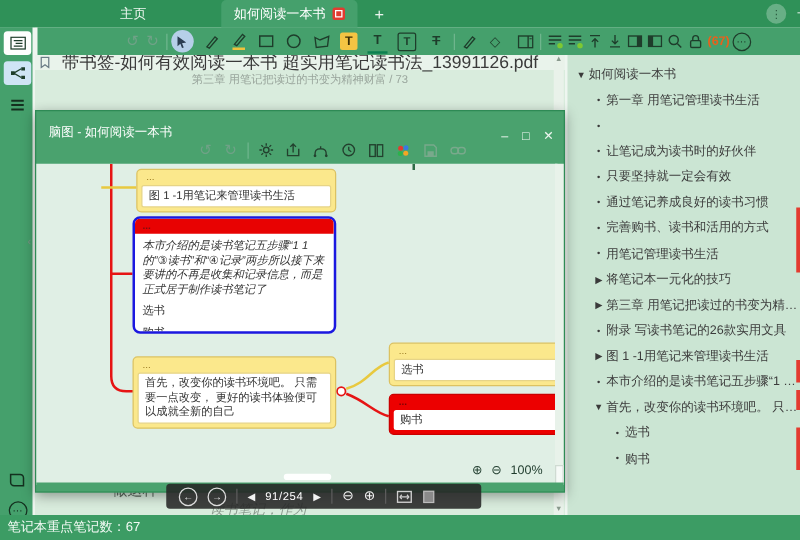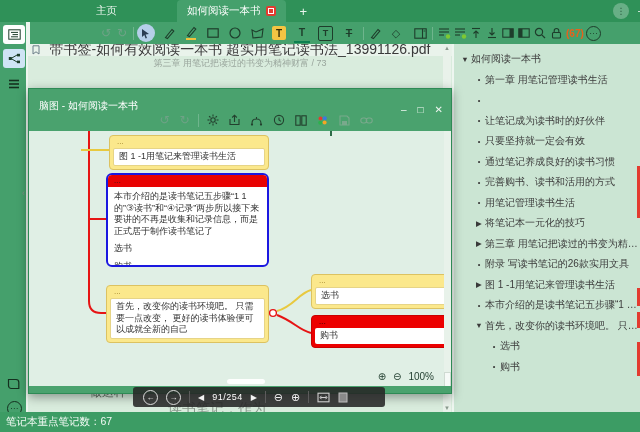--- a/index.html
+++ b/index.html
@@ -38,21 +38,21 @@
   .sbtn.plain{top:52px;}
   .sbtn.bbook{top:352px;}
   .sbtn.bmore{top:377px;}
   .collapse-handle{position:absolute;left:22px;top:188px;color:#7d8f84;font-size:9px;}
   
   .doc{position:absolute;left:28px;top:44px;width:424px;height:368px;background:#d9ecdd;overflow:hidden;}
   .doc-filebar{position:absolute;left:0;top:0;width:424px;height:12px;background:#e9f3eb;
                display:flex;align-items:center;justify-content:center;font-size:14px;color:#3a3a3a;white-space:nowrap;}
   .doc-headline{position:absolute;left:0;top:13px;width:424px;text-align:center;font-size:9px;color:#99a59c;white-space:nowrap;}
   .doc-frag1{position:absolute;left:58px;top:340px;font-size:12px;color:#5a665c;}
-  .doc-frag2{position:absolute;left:140px;top:356px;font-size:14px;color:#8b9a8e;filter:blur(.4px);}
+  .doc-frag2{position:absolute;left:140px;top:356px;font-size:11px;color:#8b9a8e;filter:blur(.4px);font-style:italic;}
   .bookmark-flag{position:absolute;left:4px;top:1px;color:#6b7d87;}
   .doc-vscroll{position:absolute;right:1px;top:0;width:8px;height:368px;background:#e9f2ea;}
   .doc-vscroll .up{position:absolute;top:1px;left:1px;font-size:6px;color:#8a9a8e;}
   .doc-vscroll .dn{position:absolute;bottom:1px;left:1px;font-size:6px;color:#8a9a8e;}
   
   .mmwin{position:absolute;left:28px;top:88px;width:424px;height:306px;background:#4aa26e;
          box-shadow:0 3px 10px rgba(0,0,0,.38);border:1px solid #2e8a55;box-sizing:border-box;z-index:5;}
   .mm-title{position:absolute;left:0;top:10px;width:100%;height:20px;display:flex;align-items:flex-start;color:#fff;font-size:10px;}
   .mm-title .t{margin-left:10px;}
   .mm-ctrl{position:absolute;right:8px;top:0;height:20px;display:flex;align-items:center;gap:11px;color:#eef6f0;font-size:10px;}
@@ -64,21 +64,21 @@
   .mm-bottom{position:absolute;left:0;bottom:0;width:100%;height:7px;background:#4aa26e;}
   .mm-zoom{position:absolute;right:12px;bottom:6px;display:flex;align-items:center;gap:7px;color:#1e3b2c;font-size:10px;}
   .mm-hscroll{position:absolute;left:198px;bottom:4px;width:38px;height:5px;border-radius:3px;background:#ffffff;opacity:.95;}
   
   .node{position:absolute;box-sizing:border-box;font-size:9px;color:#333;}
   .ynode{background:#fbe88c;border:1px solid #dcc261;border-radius:4px;padding:2px 3px 3px;}
   .ynode .hdr{font-size:8px;color:#9a7b22;line-height:8px;margin:0 0 2px 4px;}
   .ynode .body{background:#fff;border:1px solid #e6d487;border-radius:2px;padding:2px 5px;line-height:11.5px;}
   .bnode{background:#fff;border:2px solid #1b18e0;border-radius:6px;overflow:hidden;}
   .bnode .hdr{background:#e80202;color:#7a1010;font-size:8px;font-weight:bold;height:12px;line-height:11px;padding-left:6px;}
-  .bnode .body{padding:4px 6px 0;line-height:11.5px;}
+  .bnode .body{padding:4px 6px 0;line-height:11.5px;font-style:italic;}
   .bnode .item{padding:5px 6px 0;}
   .rnode{background:#ec0000;border:1px solid #c90000;border-radius:4px;padding:2px 3px 3px;}
   .rnode .hdr{font-size:8px;color:#7d0202;font-weight:bold;line-height:8px;margin:0 0 2px 4px;}
   .rnode .body{background:#fff;border-radius:2px;padding:2px 5px;line-height:11.5px;}
   
   .pager{position:absolute;left:133px;top:387px;width:252px;height:20px;background:rgba(38,38,38,.88);
          border-radius:3px;display:flex;align-items:center;gap:8px;padding:0 10px;box-sizing:border-box;z-index:8;color:#eee;}
   .pcir{width:13px;height:13px;border-radius:50%;border:1.2px solid #ddd;display:inline-flex;align-items:center;justify-content:center;font-size:8px;color:#eee;flex:0 0 auto;}
   .psep{width:1px;height:12px;background:#5c5c5c;flex:0 0 auto;}
   .parrow{font-size:8px;color:#f2f2f2;}

